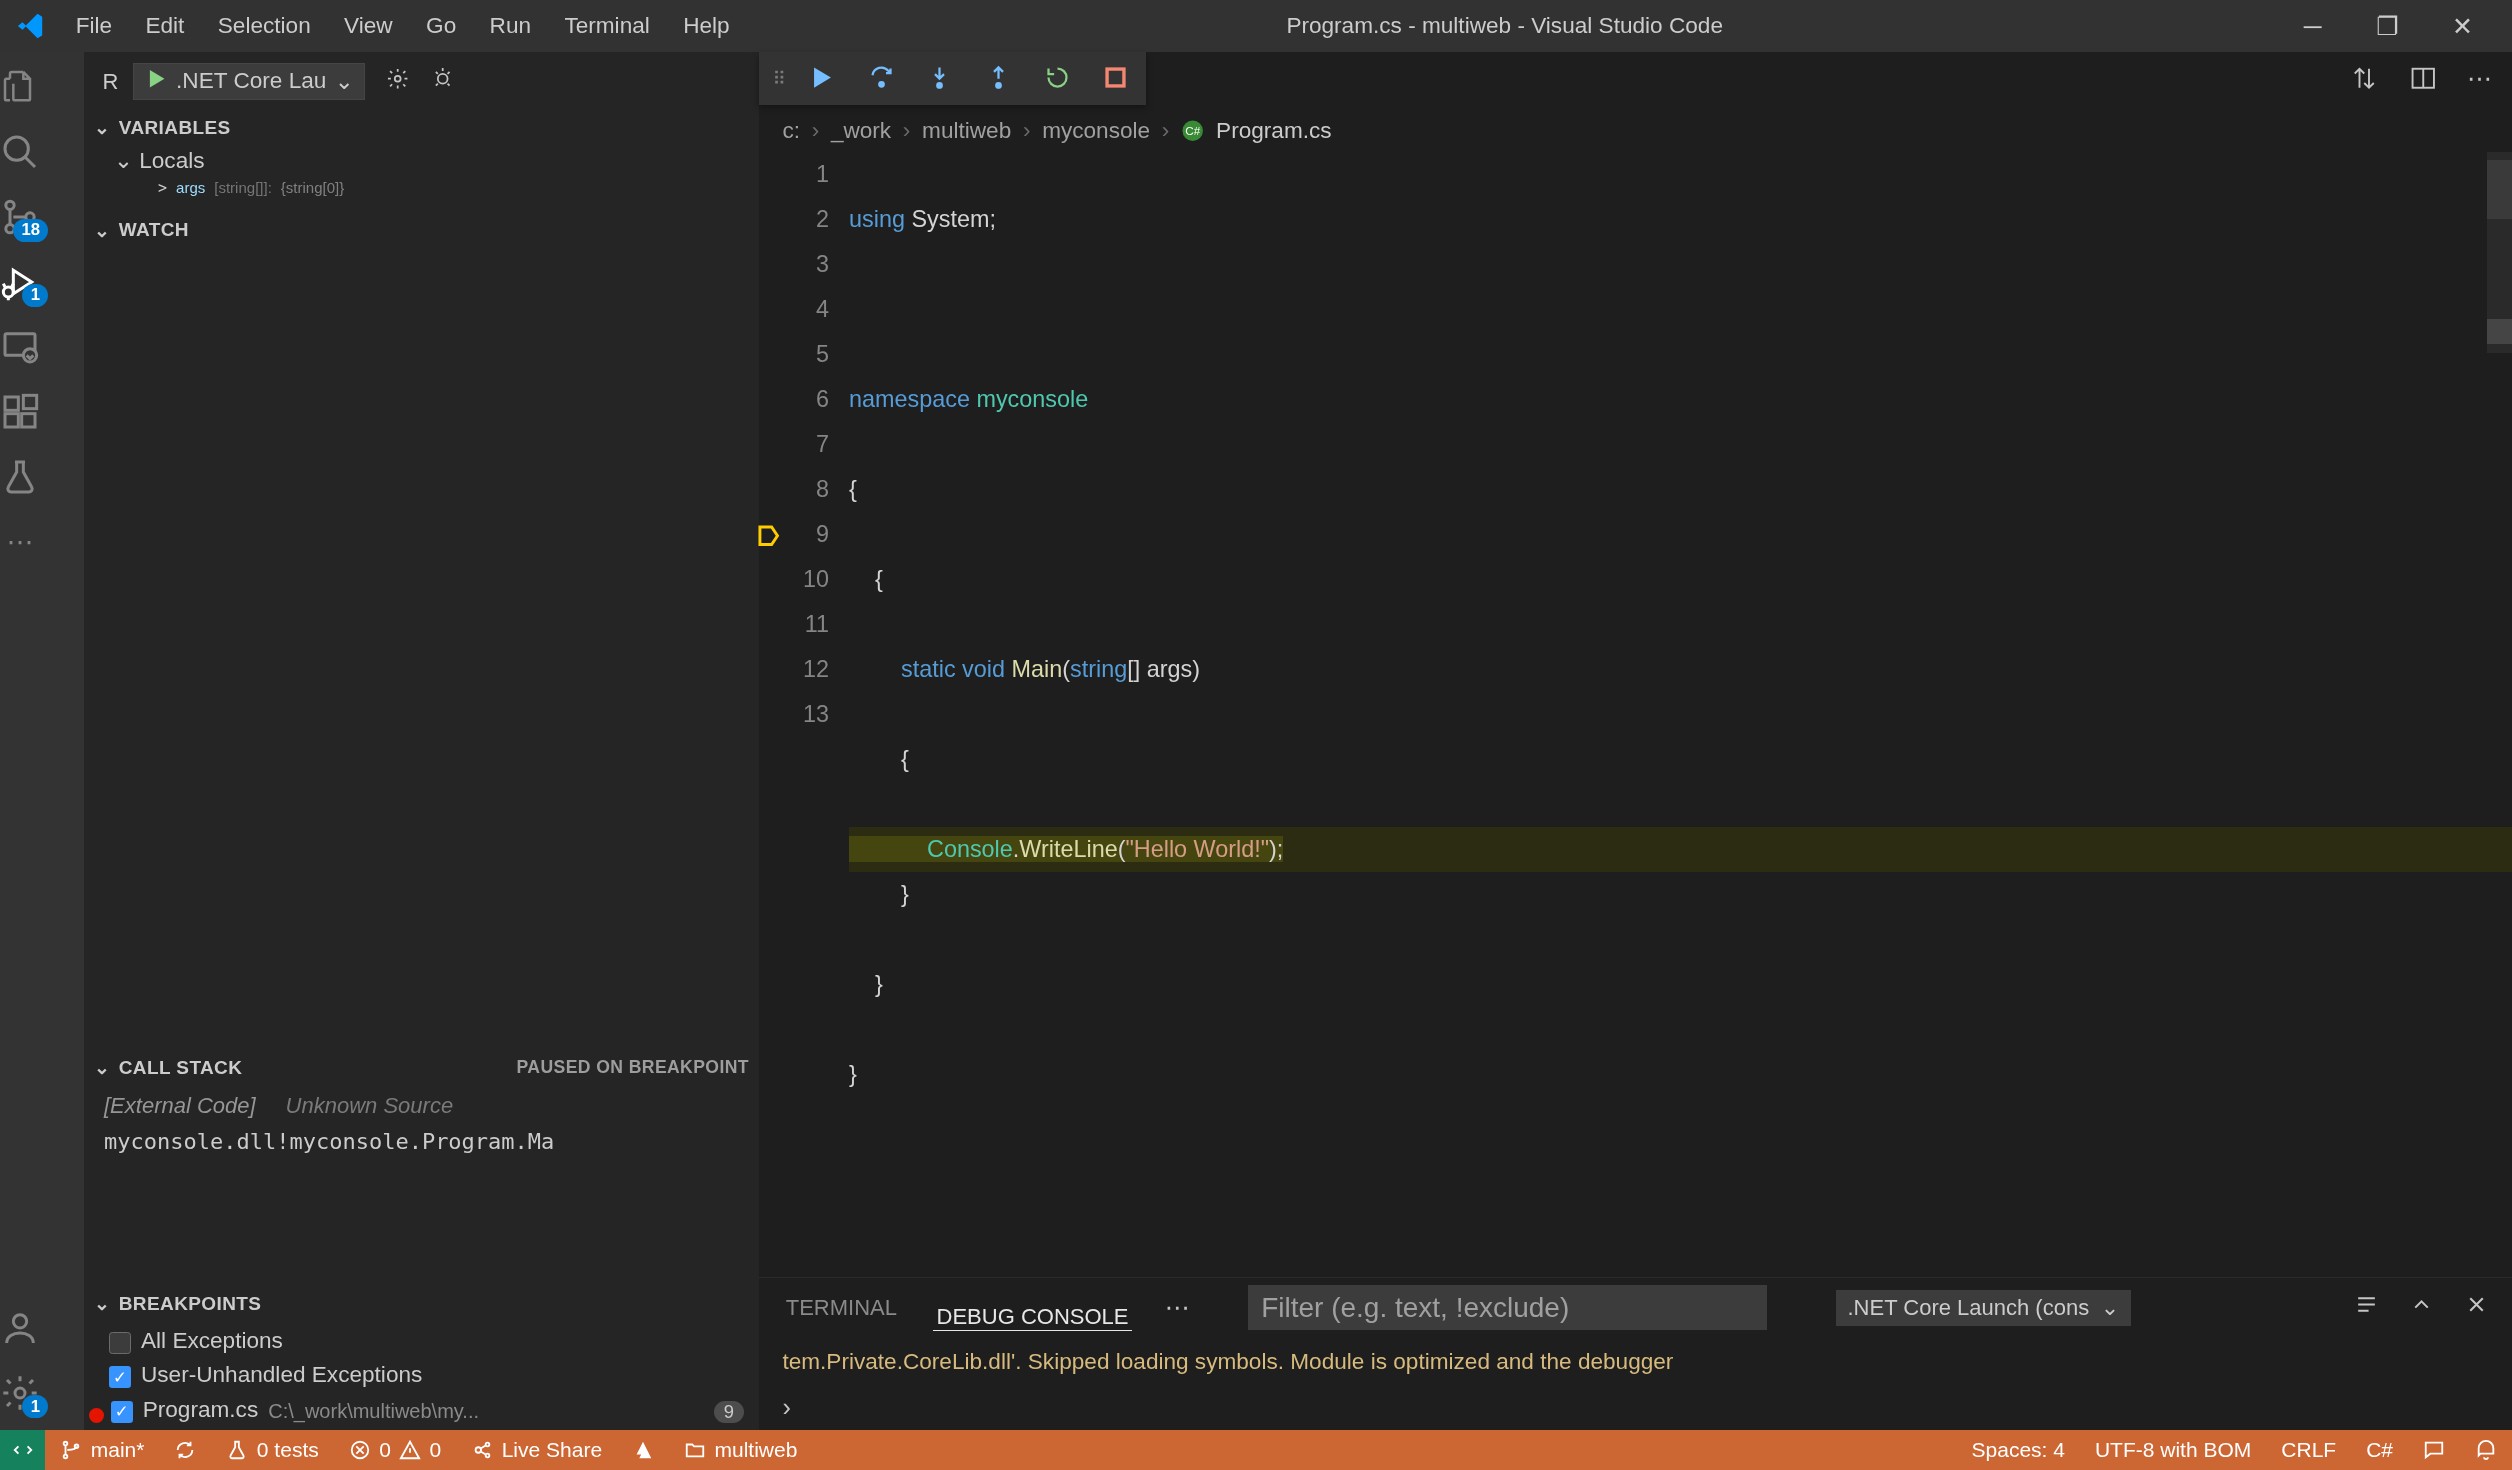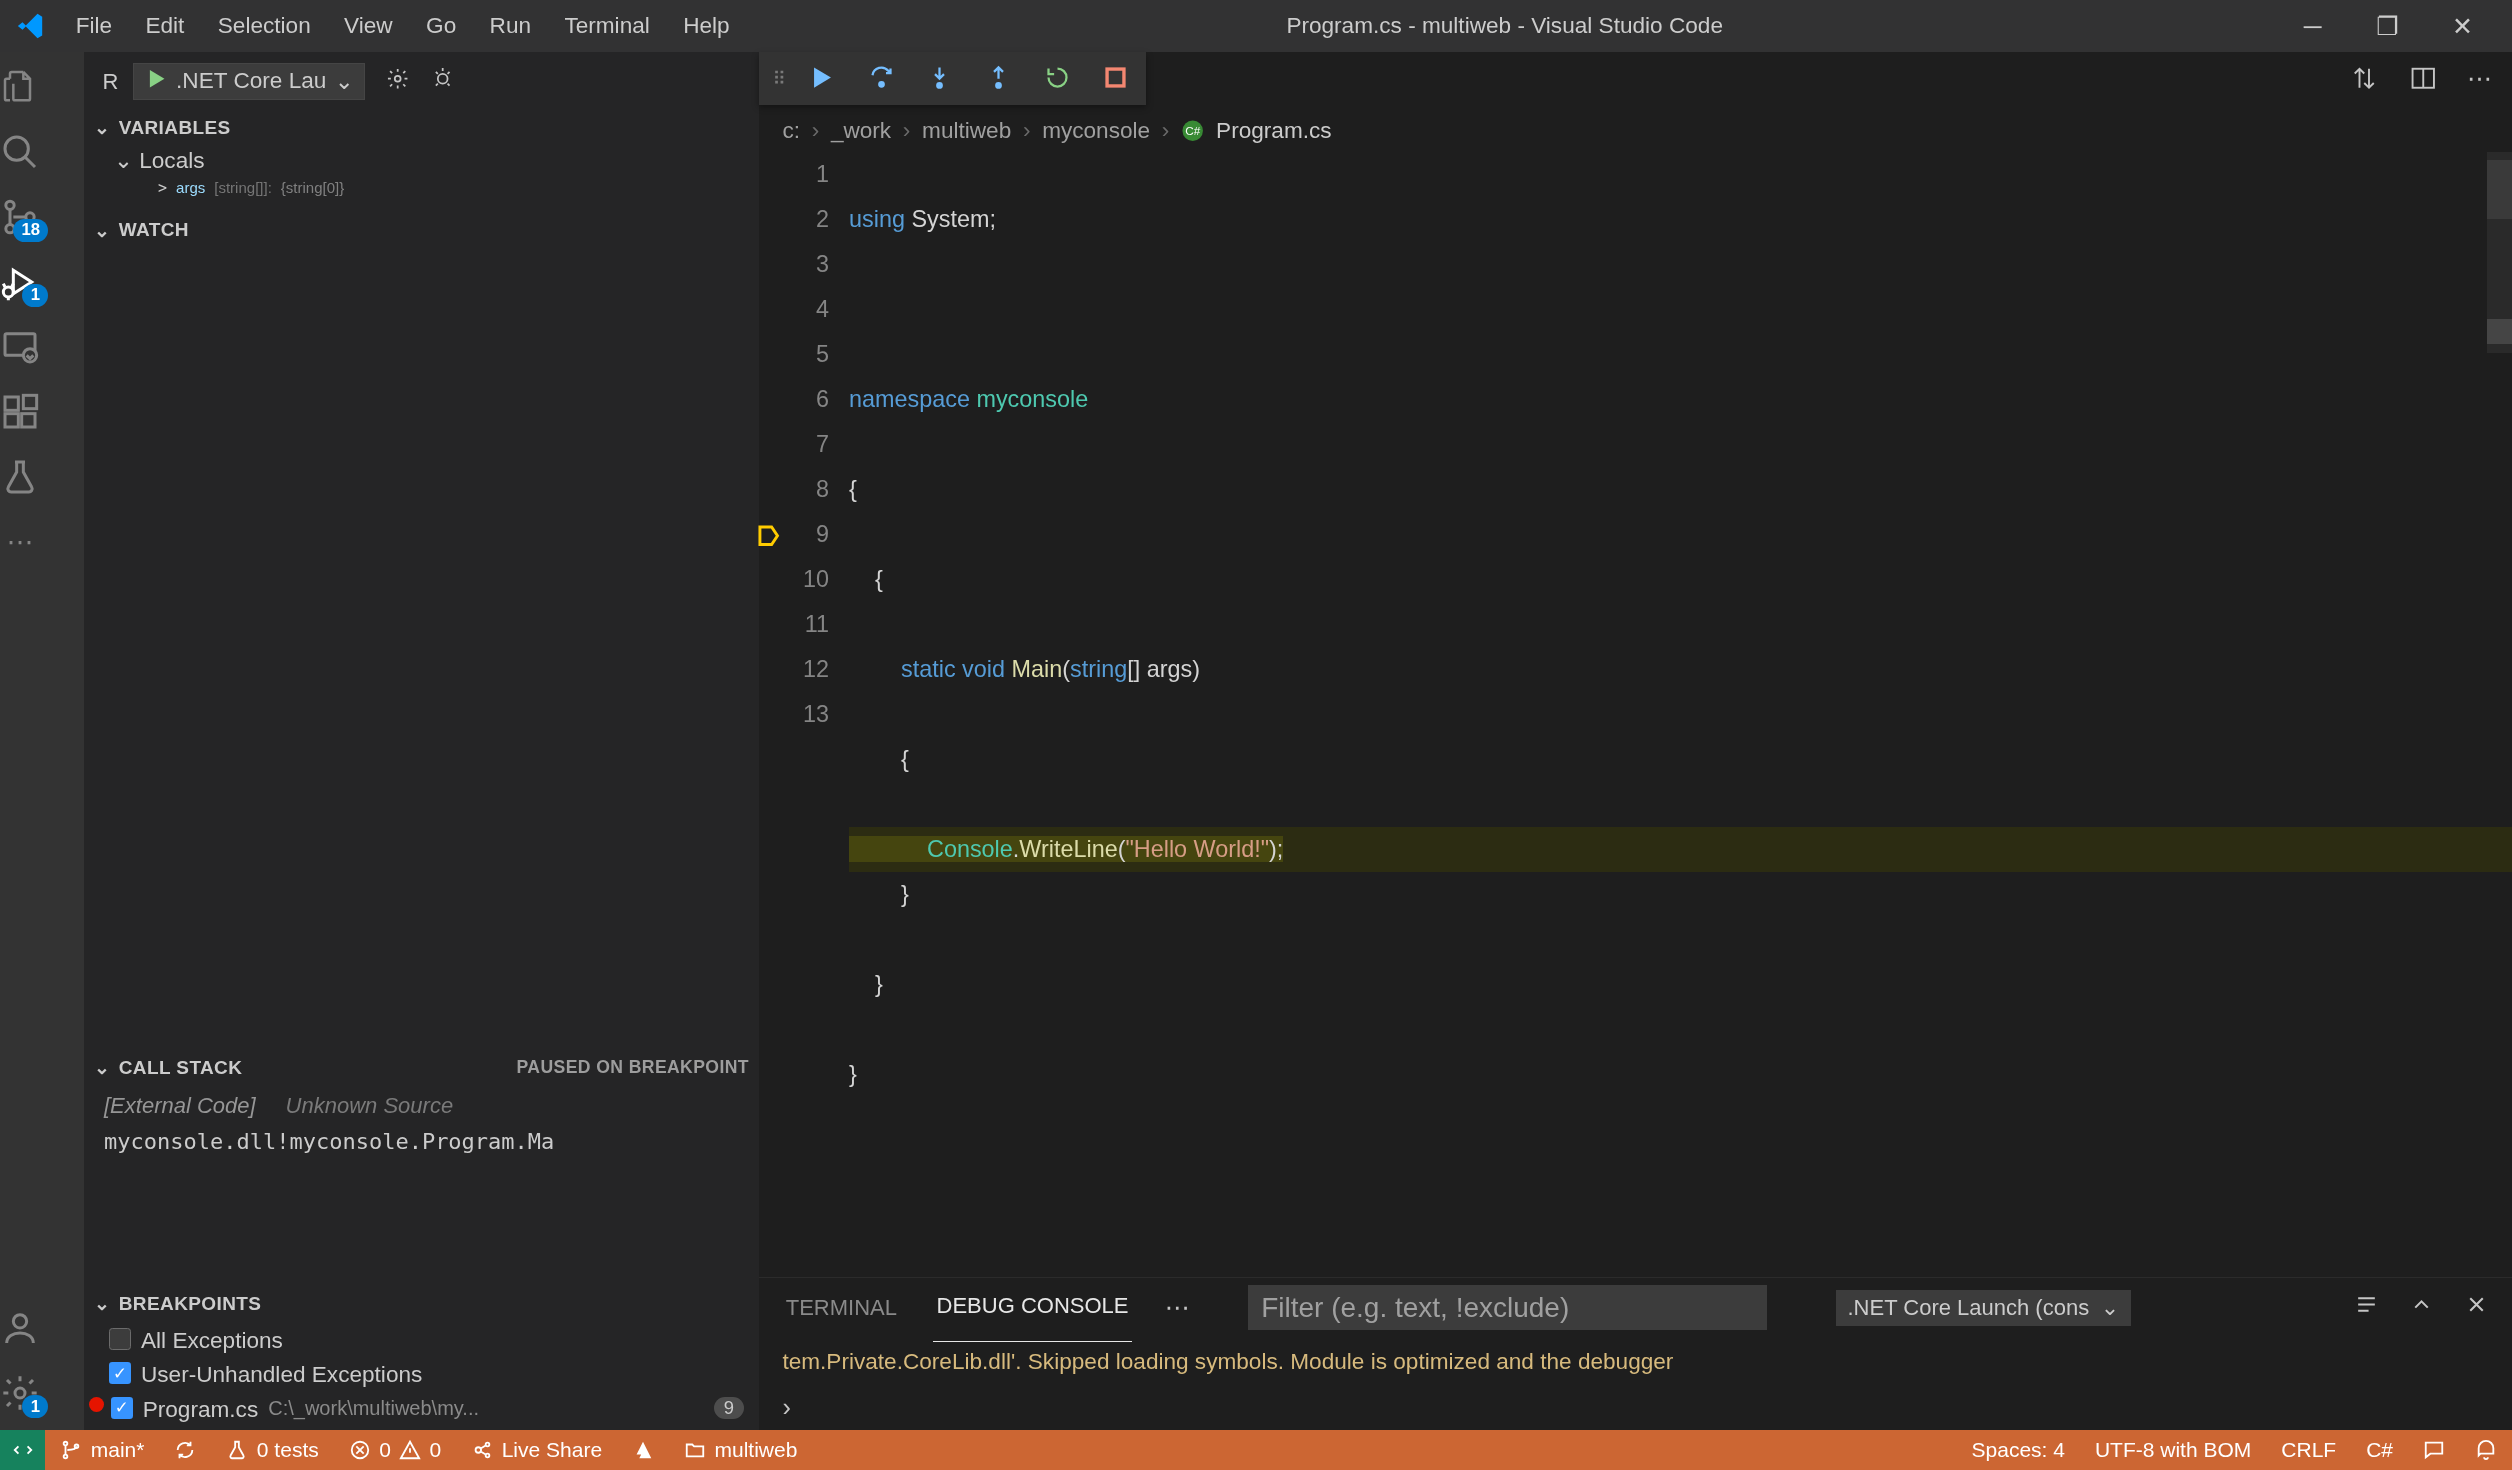--- a/index.html
+++ b/index.html
@@ -40,21 +40,21 @@
 .var-name { color: #9cdcfe; }
 .var-type { color: #757575; }
 .var-val { color: #808080; }
 
 .watch-sec { flex: 0 0 auto; }
 .cs-line { padding: 5px 20px; font-family: Consolas, monospace; font-size: 22px; white-space: nowrap; overflow: hidden; text-overflow: ellipsis; }
 .cs-line.ext { font-style: italic; color: #969696; }
 .cs-line .src { color: #7a7a7a; font-style: italic; margin-left: 16.7px; }
 
 .breakpoints-body { padding: 3.3px 0; }
-.bp-row { display: flex; align-items: flex-start; gap: 10px; padding: 4.2px 15px 4.2px 25px; font-size: 22.6px; }
+.bp-row { display: flex; align-items: flex-end; gap: 10px; padding: 4.2px 15px 4.2px 25px; font-size: 22.6px; }
 .bp-row .chk { width: 22px; height: 22px; background: #3794ff; border-radius: 3.3px; display: flex; align-items: center; justify-content: center; color: #fff; font-size: 16.7px; }
 .bp-row .chk.empty { background: #3c3c3c; border: 0.8px solid #6b6b6b; }
 .bp-row .red-dot { width: 15px; height: 15px; background: #e51400; border-radius: 50%; margin-right: -3.3px; margin-left: -20px; }
 .bp-row .path { color: #8a8a8a; font-size: 20px; }
 .bp-row .badge-n { margin-left: auto; background: #4d4d4d; color: #ccc; border-radius: 16.7px; padding: 0 10px; font-size: 18.4px; }
 
 .editor-col { flex: 1; display: flex; flex-direction: column; min-width: 0; background: #1e1e1e; position: relative; }
 
 .debug-toolbar { position: absolute; top: 0; left: 0; background: #333333; display: flex; align-items: center; padding: 8.4px 13.4px; gap: 25px; z-index: 10; box-shadow: 0 3.3px 6.7px rgba(0,0,0,0.4); }
 .debug-toolbar .grip { color: #7a7a7a; font-size: 18.4px; letter-spacing: -5px; }
@@ -83,21 +83,21 @@
 .ns { color: #4ec9b0; }
 .bp-marker { position: absolute; left: -1.7px; top: 365px; }
 .bp-marker svg { width: 23.4px; height: 23.4px; }
 .minimap { position: absolute; right: 0; top: 0; width: 25px; background: #2a2a2a; height: 201px; }
 .minimap .thumb { background: #3a3a3a; height: 59px; margin-top: 8.4px; }
 .minimap .thumb2 { background: #454545; height: 25px; margin-top: 100px; }
 
 .panel { flex: 1; display: flex; flex-direction: column; border-top: 0.8px solid #2b2b2b; min-height: 0; }
 .panel-tabs { display: flex; align-items: center; padding: 0 23.4px; height: 59px; gap: 33px; font-size: 22px; }
 .panel-tabs .ptab { color: #8a8a8a; cursor: pointer; padding: 0 3.3px; }
-.panel-tabs .ptab.active { color: #e7e7e7; border-bottom: 1.7px solid #e7e7e7; padding-bottom: 22px; margin-top: 20px; }
+.panel-tabs .ptab.active { color: #e7e7e7; border-bottom: 1.7px solid #e7e7e7; padding-bottom: 0; margin-top: 20px; }
 .panel-tabs .dots { color: #c5c5c5; font-size: 25px; }
 .panel-tabs .filter { background: #3c3c3c; color: #a0a0a0; padding: 6.7px 13.4px; font-size: 28px; width: 519px; margin-left: 25px; }
 .panel-tabs .launch-sel { background: #3c3c3c; padding: 5px 11.7px; font-size: 22px; display: flex; align-items: center; gap: 11.7px; margin-left: 36px; }
 .panel-tabs .right-icons { margin-left: auto; display: flex; gap: 30px; }
 .panel-tabs .right-icons svg { width: 25px; height: 25px; color: #c5c5c5; }
 
 .console-out { flex: 1; overflow: hidden; padding: 3.3px 23.4px; font-family: Consolas, monospace; font-size: 22.6px; line-height: 44px; color: #d7ba7d; }
 .console-prompt { padding: 0 23.4px 8.4px 23.4px; color: #c5c5c5; font-size: 25px; }
 
 .statusbar { height: 40px; background: #cc6633; color: #ffffff; display: flex; align-items: center; font-size: 21px; padding: 0 0 0 0; }

